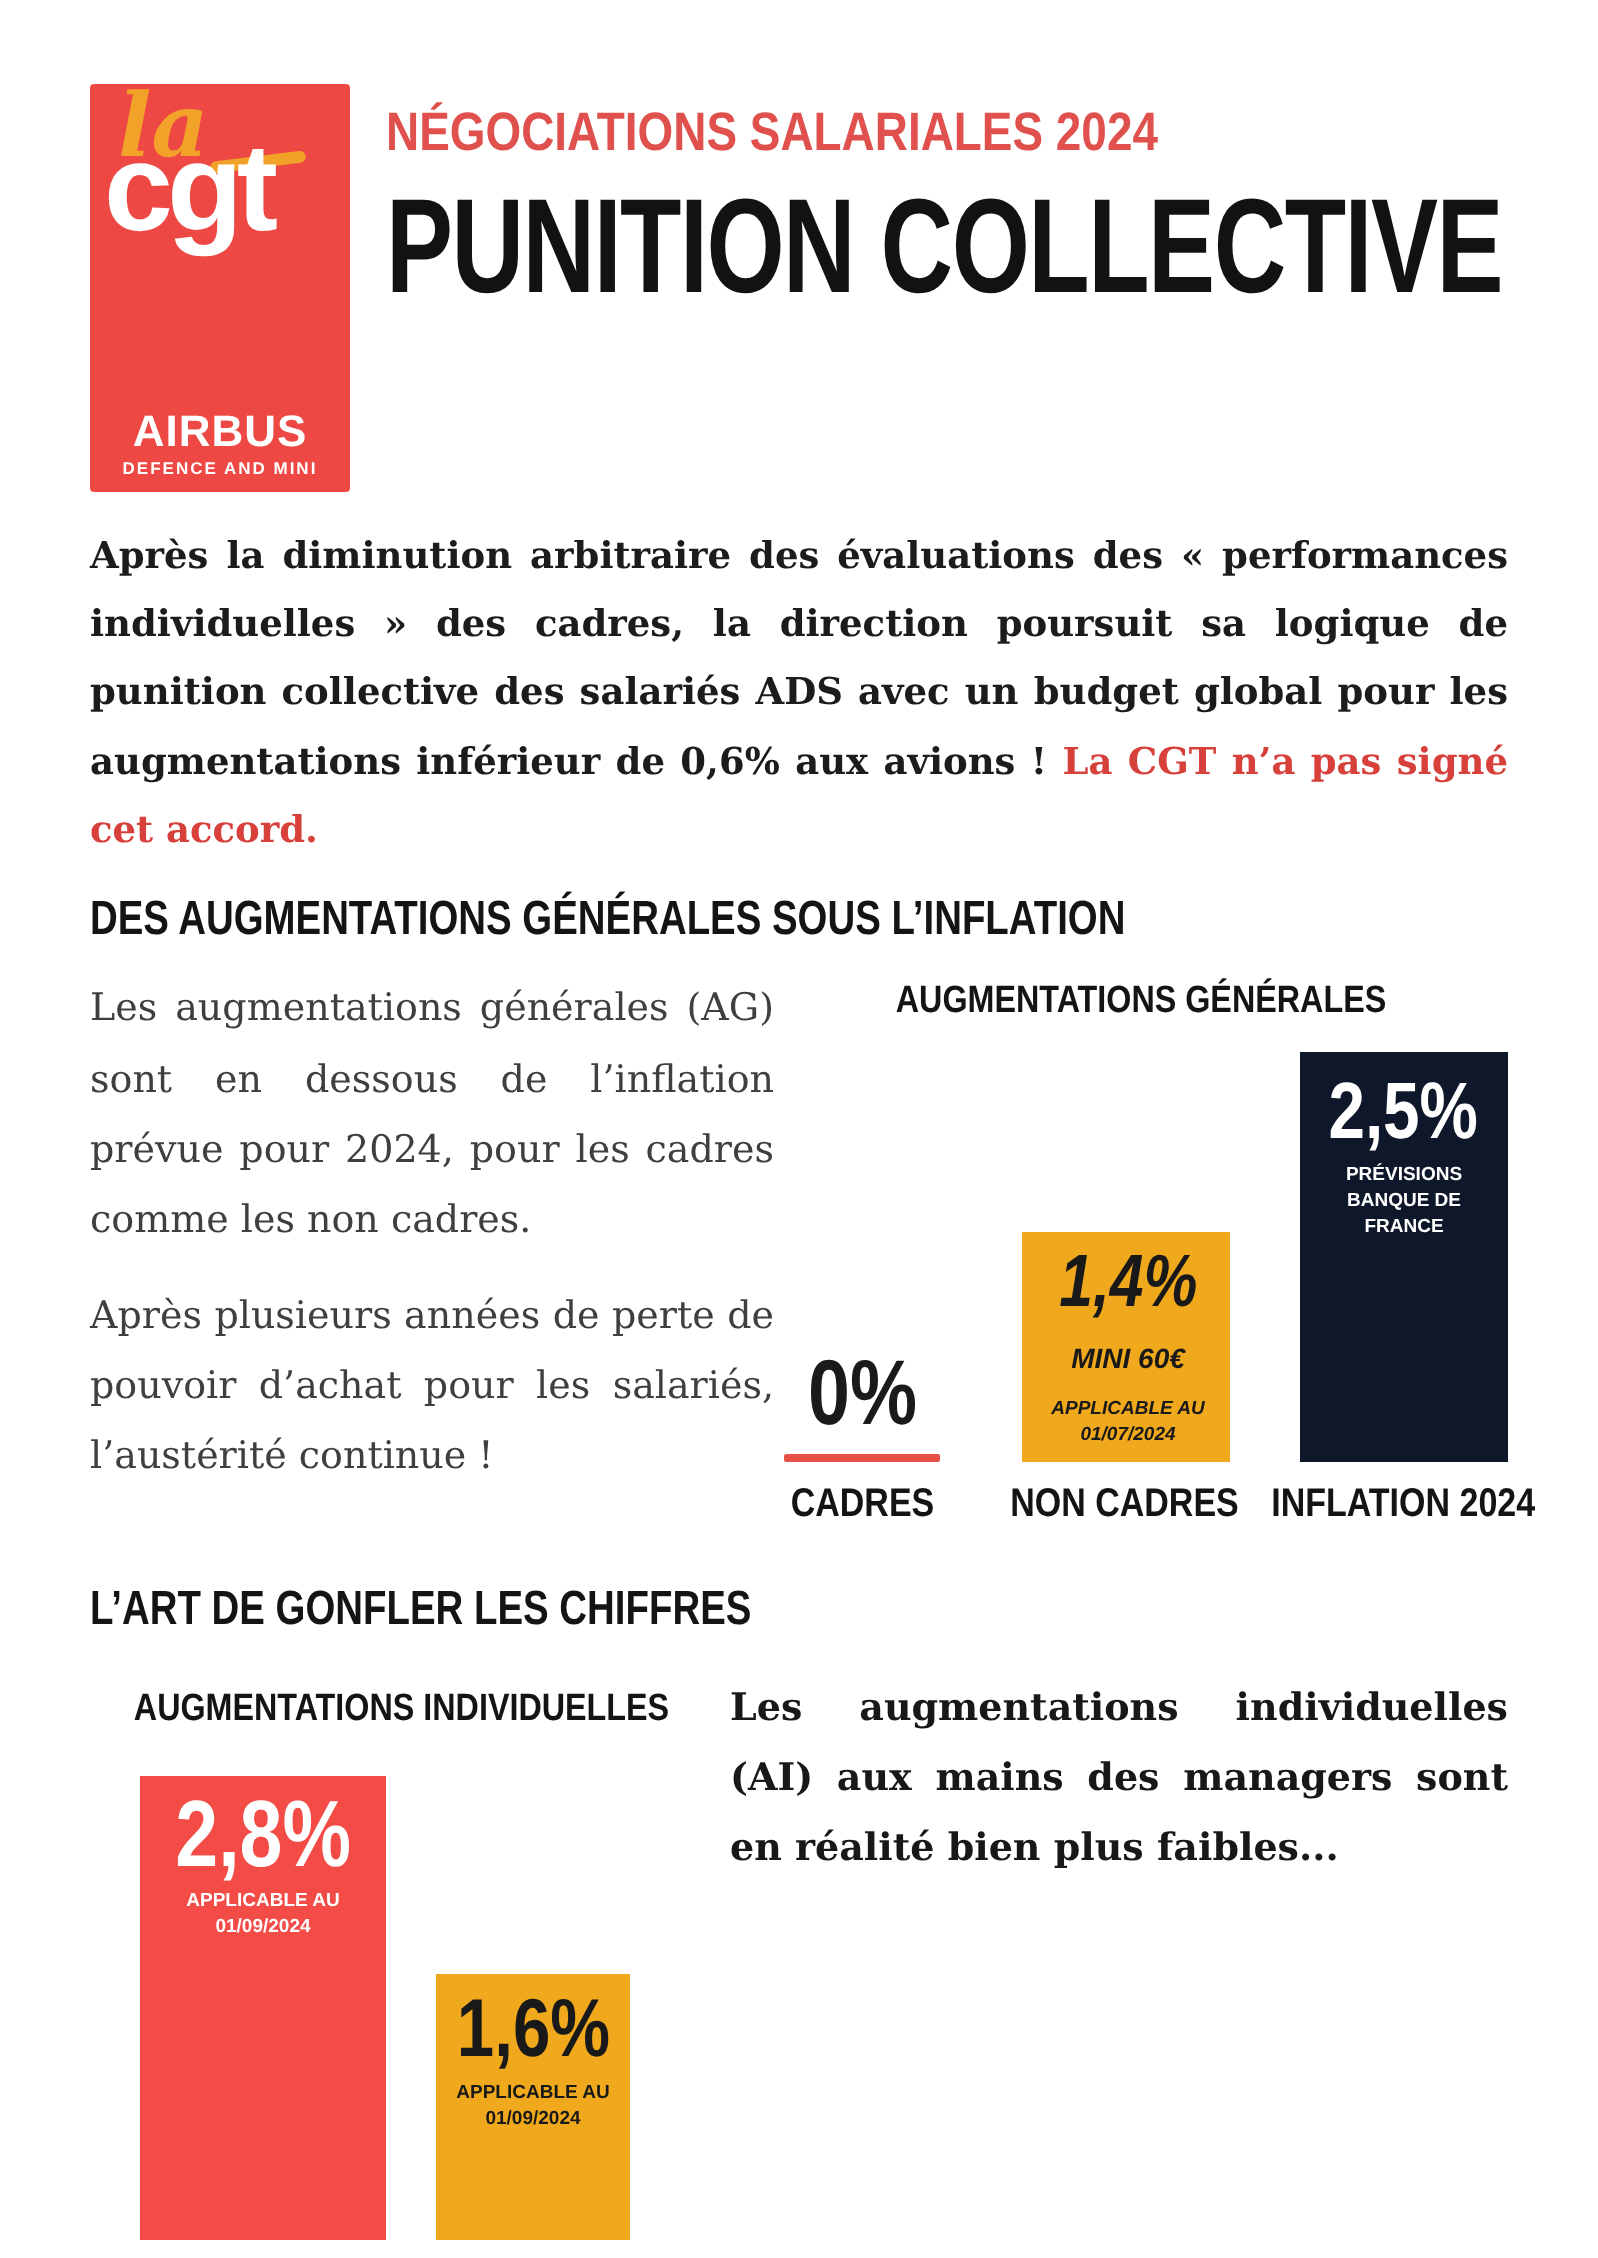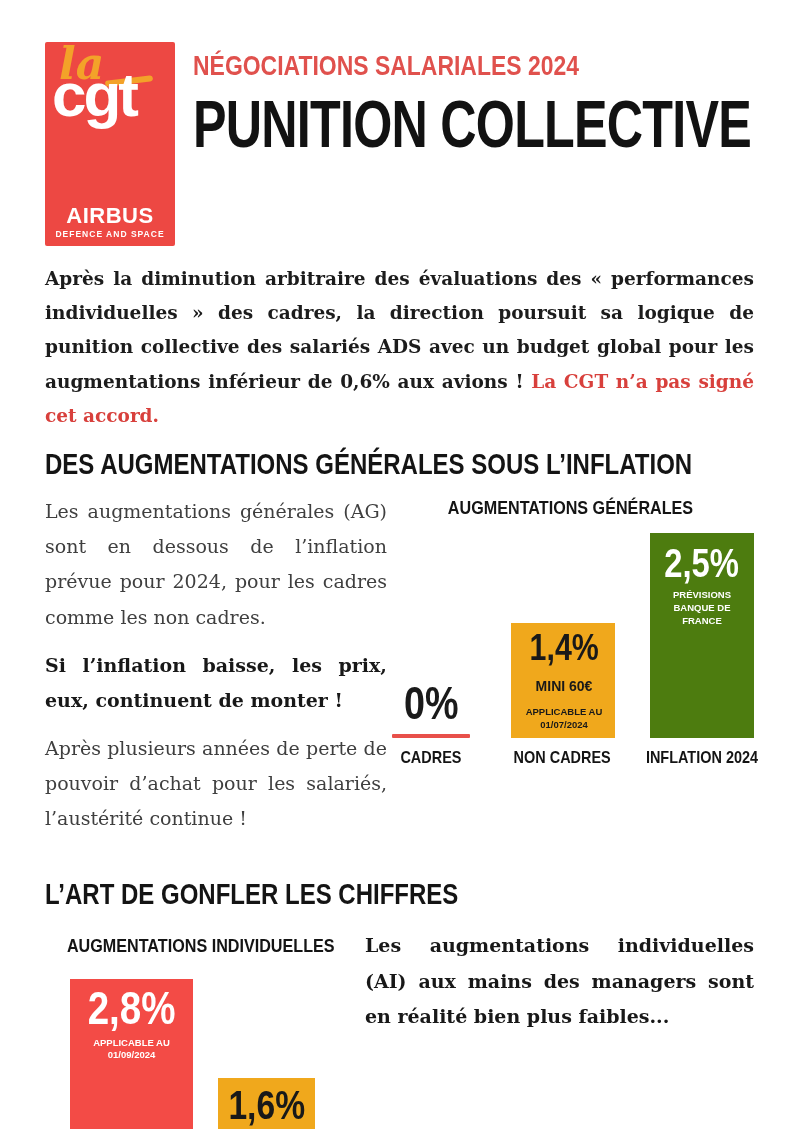--- a/index.html
+++ b/index.html
@@ -57,21 +57,21 @@
   .intro{
     margin:16px 45px 0 45px;
     font-size:18.5px;font-weight:bold;line-height:1.85;
     text-align:justify;color:#1c1c1c;
   }
   .intro-highlight{color:#d8403c;}
   
   .sec-heading{
     margin:14px 45px 0 45px;
     font-family:"Liberation Sans", sans-serif;font-weight:bold;
-    font-size:30px;color:#141414;line-height:1.1;white-space:nowrap;
+    font-size:24px;color:#141414;line-height:1.1;white-space:nowrap;
   }
   .sec-heading>span{display:inline-block;transform:scaleX(.8);transform-origin:left;}
   
   .cols{display:flex;margin:14px 45px 0 45px;}
   .col-text{width:342px;flex:0 0 342px;}
   .col-text p, .col-text2 p{
     margin:0 0 13px 0;font-size:19px;line-height:1.85;
     text-align:justify;color:#3f3f3f;
   }
   p.bold-par{font-weight:bold;color:#181818;}
@@ -86,35 +86,35 @@
     font-family:"Liberation Sans", sans-serif;font-weight:bold;line-height:1.05;
     white-space:nowrap;
   }
   .bar-note{
     font-family:"Liberation Sans", sans-serif;font-weight:bold;
     font-size:9.5px;line-height:1.35;text-align:center;
   }
   .axis-label{
     display:flex;justify-content:center;
     font-family:"Liberation Sans", sans-serif;font-weight:bold;
-    font-size:17px;color:#141414;
+    font-size:20px;color:#141414;
   }
   .axis-label>span{display:inline-block;transform:scaleX(.85);white-space:nowrap;}
   
   .chart1{flex:1;padding-top:4px;}
   .bars1{display:flex;justify-content:space-between;align-items:flex-end;height:205px;margin-top:14px;}
   .bcol-cadres{width:88px;display:flex;flex-direction:column;align-items:center;}
   .zero-value{font-size:46px;color:#1a1a1a;}
   .zero-line{width:78px;height:4px;background:#e8504a;margin-top:7px;border-radius:1px;}
   .bar{display:flex;flex-direction:column;align-items:center;box-sizing:border-box;}
-  .bar-yellow1{width:104px;background:#f0a81c;padding:6px 1px 8px 4px;}
+  .bar-yellow1{width:104px;background:#f0a81c;padding:6px 1px 8px 4px;font-style:italic;}
   .bar-yellow1 .bar-value{font-size:37px;color:#191919;}
   .note-mini{font-size:14px;margin-top:9px;color:#191919;}
   .note-applicable1{margin-top:10px;width:78px;color:#191919;}
-  .bar-blue1{width:104px;background:#4d7c0f;padding-top:9px;}
+  .bar-blue1{width:104px;background:#0f172a;padding-top:9px;}
   .bar-blue1 .bar-value{font-size:40px;color:#ffffff;}
   .note-previsions{margin-top:5px;width:92px;color:#ffffff;}
   .labels1{display:flex;justify-content:space-between;margin-top:10px;}
   .labels1 .axis-label:nth-child(1){width:88px;}
   .labels1 .axis-label:nth-child(2){width:84px;}
   .labels1 .axis-label:nth-child(3){width:104px;}
   
   .sec2{margin-top:18px;}
   .chart2{width:292px;flex:0 0 292px;padding-top:8px;}
   .bars2{display:flex;align-items:flex-end;gap:25px;padding-left:25px;height:232px;margin-top:22px;}
@@ -130,36 +130,35 @@
 <body>
 
 <div class="page">
 
   <header class="header">
     <div class="logo">
       <span class="logo-la">la</span>
       <span class="logo-swash"></span>
       <span class="logo-cgt">cgt</span>
       <span class="logo-airbus">AIRBUS</span>
-      <span class="logo-sub">DEFENCE AND SPACE</span>
+      <span class="logo-sub">DEFENCE AND MINI</span>
     </div>
     <div class="header-text">
       <div class="kicker"><span>NÉGOCIATIONS SALARIALES 2024</span></div>
       <h1 class="main-title"><span>PUNITION COLLECTIVE</span></h1>
     </div>
   </header>
 
   <p class="intro"><span>Après la diminution arbitraire des évaluations des « performances individuelles » des cadres, la direction poursuit sa logique de punition collective des salariés ADS avec un budget global pour les augmentations inférieur de 0,6% aux avions ! </span><span class="intro-highlight">La CGT n’a pas signé cet accord.</span></p>
 
   <h2 class="sec-heading"><span>DES AUGMENTATIONS GÉNÉRALES SOUS L’INFLATION</span></h2>
 
   <section class="cols sec1">
     <div class="col-text">
       <p>Les augmentations générales (AG) sont en dessous de l’inflation prévue pour 2024, pour les cadres comme les non cadres.</p>
-      <p class="bold-par">Si l’inflation baisse, les prix, eux, continuent de monter !</p>
       <p>Après plusieurs années de perte de pouvoir d’achat pour les salariés, l’austérité continue !</p>
     </div>
 
     <div class="chart1">
       <div class="chart-title">AUGMENTATIONS GÉNÉRALES</div>
       <div class="bars1">
         <div class="bcol-cadres">
           <span class="bar-value zero-value">0%</span>
           <div class="zero-line"></div>
         </div>

